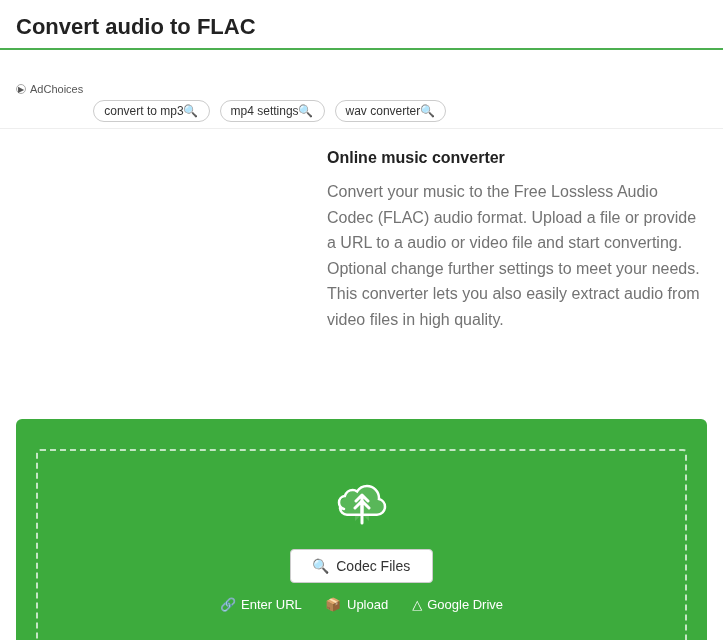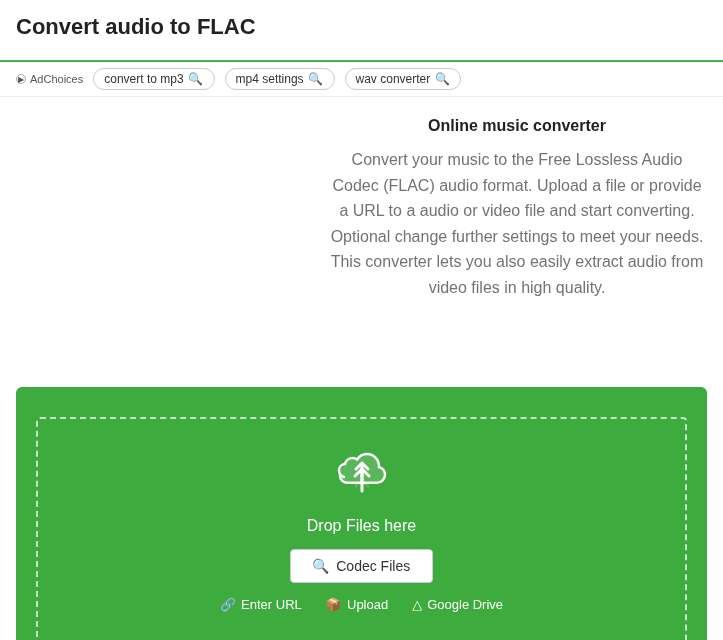--- a/index.html
+++ b/index.html
@@ -8,21 +8,21 @@
       font-size: 14px;
       color: #333;
       background: #fff;
       width: 723px;
       min-height: 640px;
       overflow-x: hidden;
     }
 
     
     .page-header {
-      padding: 14px 16px 20px 16px;
+      padding: 14px 16px 8px 16px;
       border-bottom: 2px solid #4caf50;
     }
     .page-header h1 {
       font-size: 22px;
       font-weight: bold;
       color: #222;
     }
 
     
     .ad-bar {
@@ -47,28 +47,28 @@
       border-radius: 50%;
       display: inline-flex;
       align-items: center;
       justify-content: center;
       font-size: 8px;
       color: #555;
     }
     .ad-tag {
       display: flex;
       align-items: center;
-      gap: 5px;
       border: 1px solid #ccc;
       border-radius: 20px;
       padding: 3px 10px;
       font-size: 12px;
       color: #333;
       background: #fff;
       cursor: pointer;
+      margin-top: 44px;
     }
     .search-icon-sm {
       color: #666;
       font-size: 12px;
     }
     .description-title {
       font-size: 16px;
       font-weight: bold;
       color: #222;
       margin-bottom: 12px;
@@ -178,21 +178,21 @@
     <span>mp4 settings</span>
     <span class="search-icon-sm">🔍</span>
   </div>
   <div class="ad-tag">
     <span>wav converter</span>
     <span class="search-icon-sm">🔍</span>
   </div>
 </div>
 
 <div style="display:flex; justify-content: flex-end; padding: 20px 16px 0 16px;">
-  <div style="max-width: 380px; width: 380px; text-align: center;">
+  <div style="max-width: 380px; width: 380px;">
     <div class="description-title">Online music converter</div>
     <div class="description-text">Convert your music to the Free Lossless Audio Codec (FLAC) audio format. Upload a file or provide a URL to a audio or video file and start converting. Optional change further settings to meet your needs. This converter lets you also easily extract audio from video files in high quality.</div>
   </div>
 </div>
 
 <div class="spacer"></div>
 <div class="spacer"></div>
 
 <div class="upload-section">
   <div class="upload-box">
@@ -200,21 +200,20 @@
 
       <div class="upload-cloud-icon">
         <svg width="56" height="46" viewBox="0 0 56 46" fill="none" xmlns="http://www.w3.org/2000/svg">
           <path d="M44 18.5C44 18.33 44 18.17 43.99 18C43.99 17.83 44 17.67 44 17.5C44 10.6 38.4 5 31.5 5C26.93 5 22.96 7.47 20.73 11.13C19.7 10.42 18.45 10 17.1 10C13.51 10 10.6 12.91 10.6 16.5C10.6 16.67 10.61 16.83 10.63 17C7.44 18.07 5.1 21.08 5.1 24.65C5.1 29.07 8.62 32.65 13 32.65H21V40L28 33L35 40V32.65H43C47.42 32.65 51 29.07 51 24.65C51 21.38 49.01 18.57 46.18 17.32" fill="white" opacity="0.15"></path>
           <path d="M28 14V32M28 14L22 20M28 14L34 20" stroke="white" stroke-width="3" stroke-linecap="round" stroke-linejoin="round"></path>
           <path d="M10 28C7.24 27.16 5 24.64 5 21.5C5 18.14 7.56 15.41 10.85 15.05C11.76 11.56 14.93 9 18.72 9C20.37 9 21.9 9.52 23.15 10.41C25.15 7.17 28.79 5 33 5C39.63 5 45 10.37 45 17C45 17.34 44.98 17.67 44.95 18C48.38 18.83 51 21.93 51 25.67C51 30.08 47.42 33.67 43 33.67H13C9.13 33.67 6 30.52 6 26.63" stroke="white" stroke-width="2.5" stroke-linecap="round"></path>
           <path d="M28 20V42M28 20L21 27M28 20L35 27" stroke="white" stroke-width="3" stroke-linecap="round" stroke-linejoin="round"></path>
         </svg>
       </div>
 
-      <div class="drop-text">Drop Files here</div>
 
       <button class="choose-files-btn">
         <span class="choose-files-search-icon">🔍</span>
         <span>Codec Files</span>
       </button>
 
       <div class="upload-options">
         <a class="upload-option-link">
           <span>🔗</span>
           <span>Enter URL</span>

